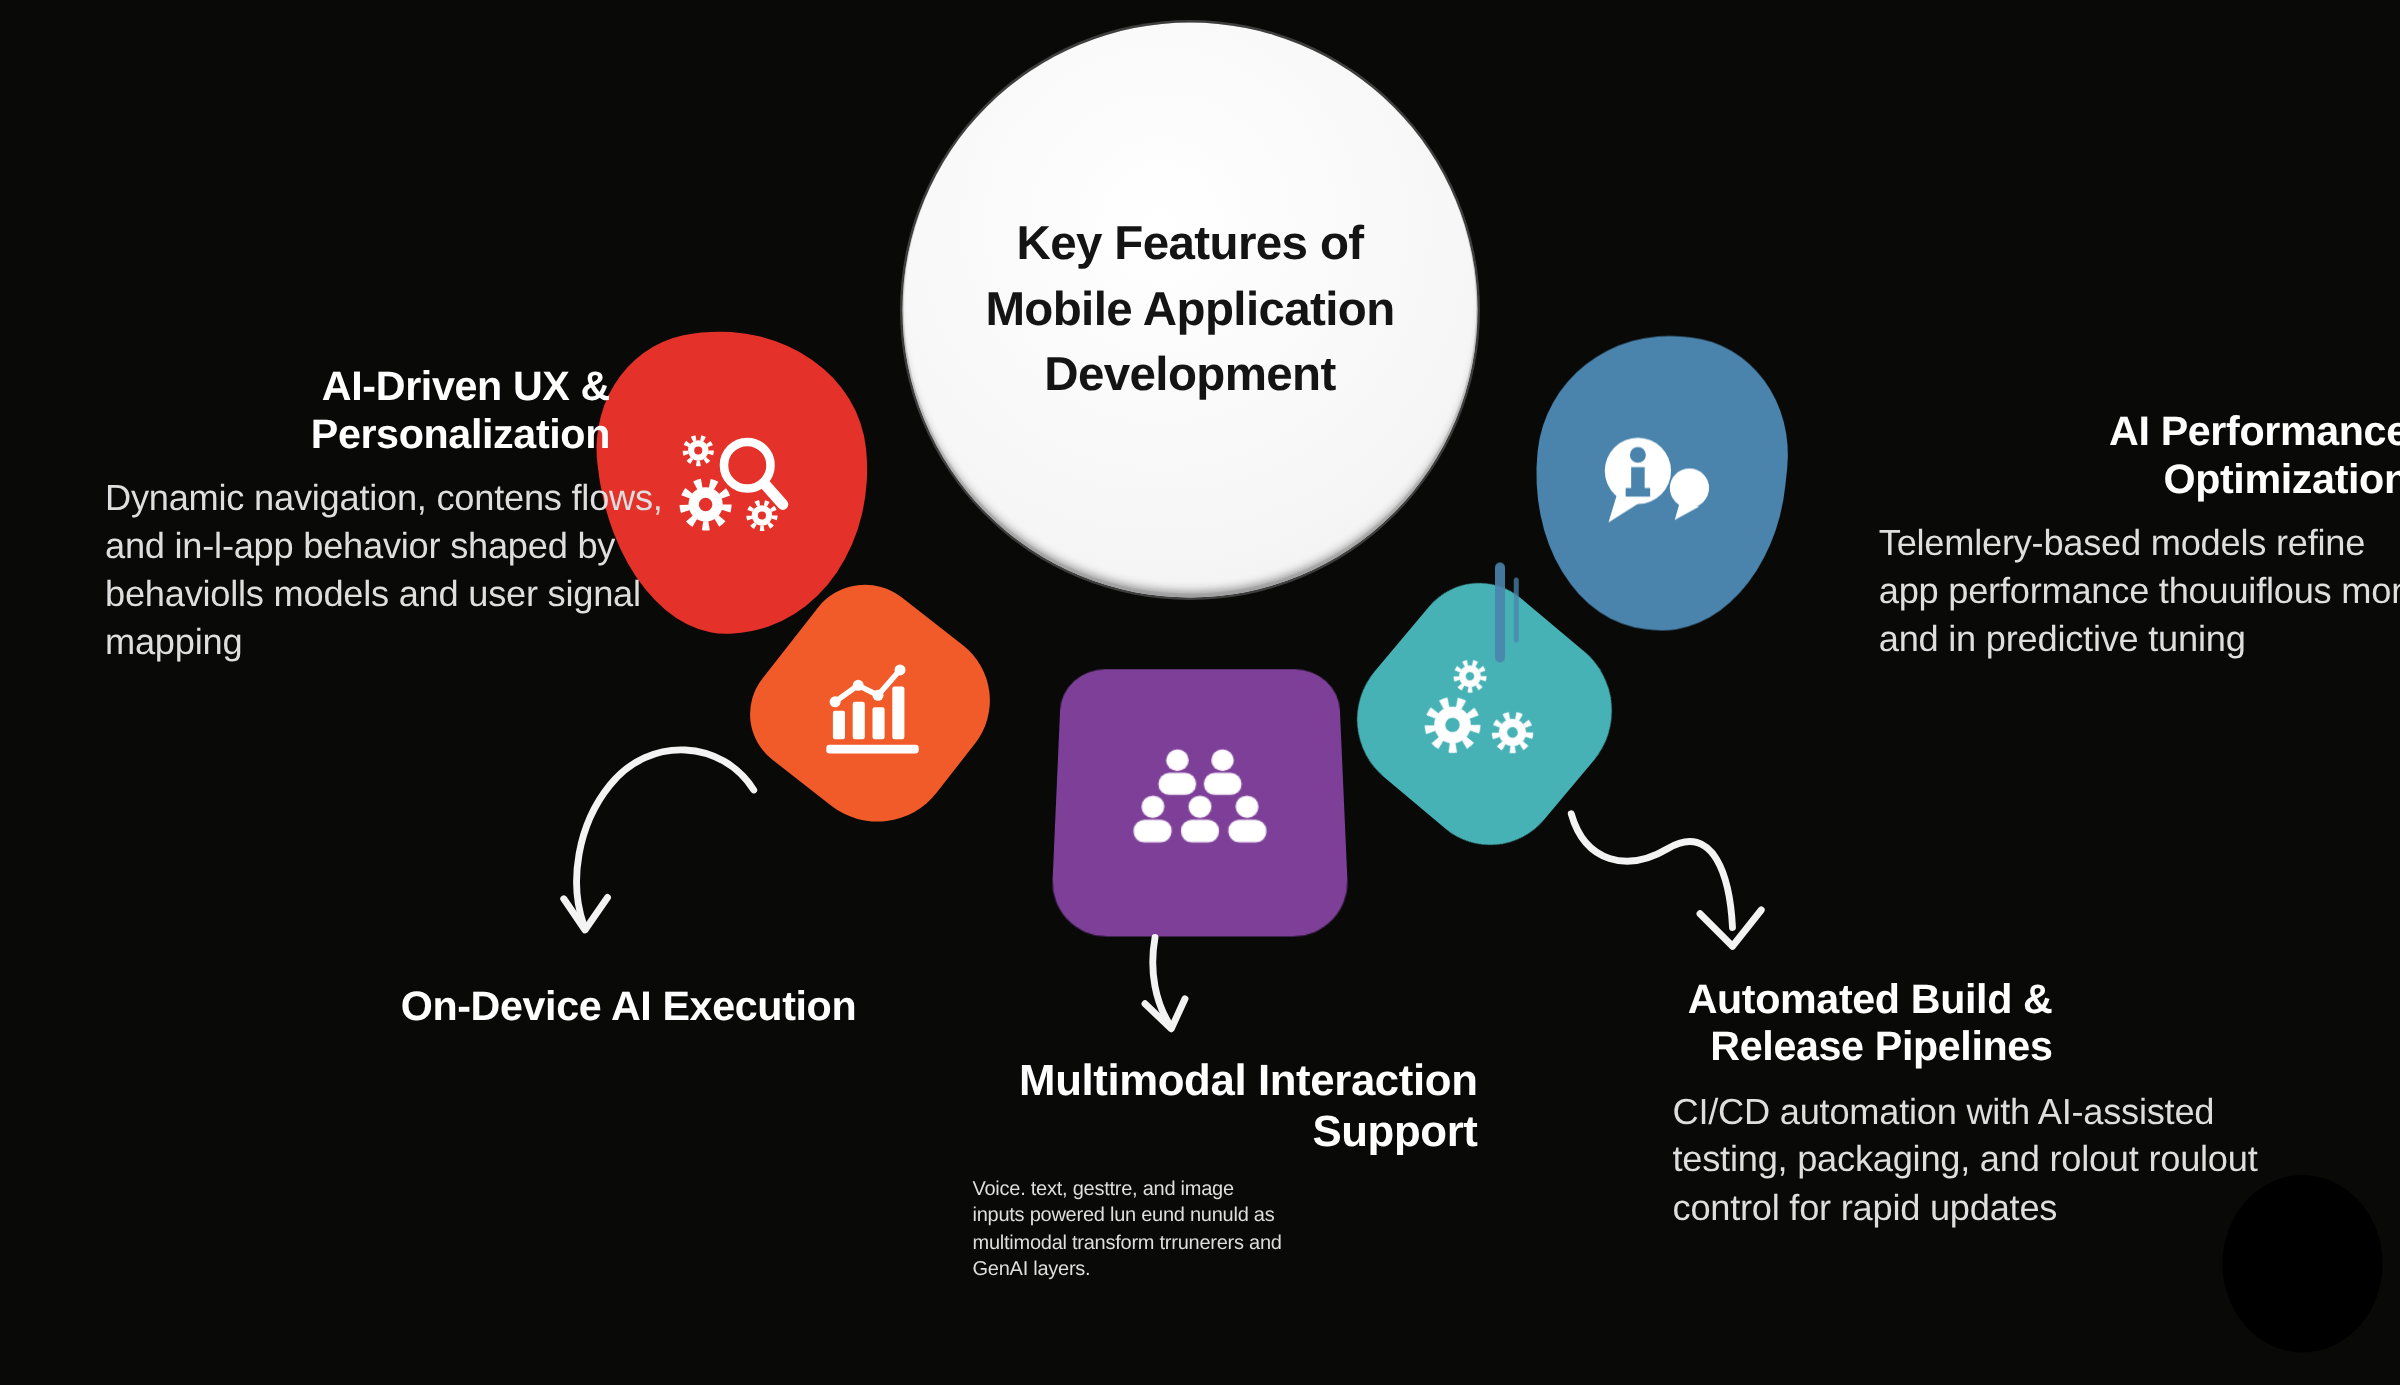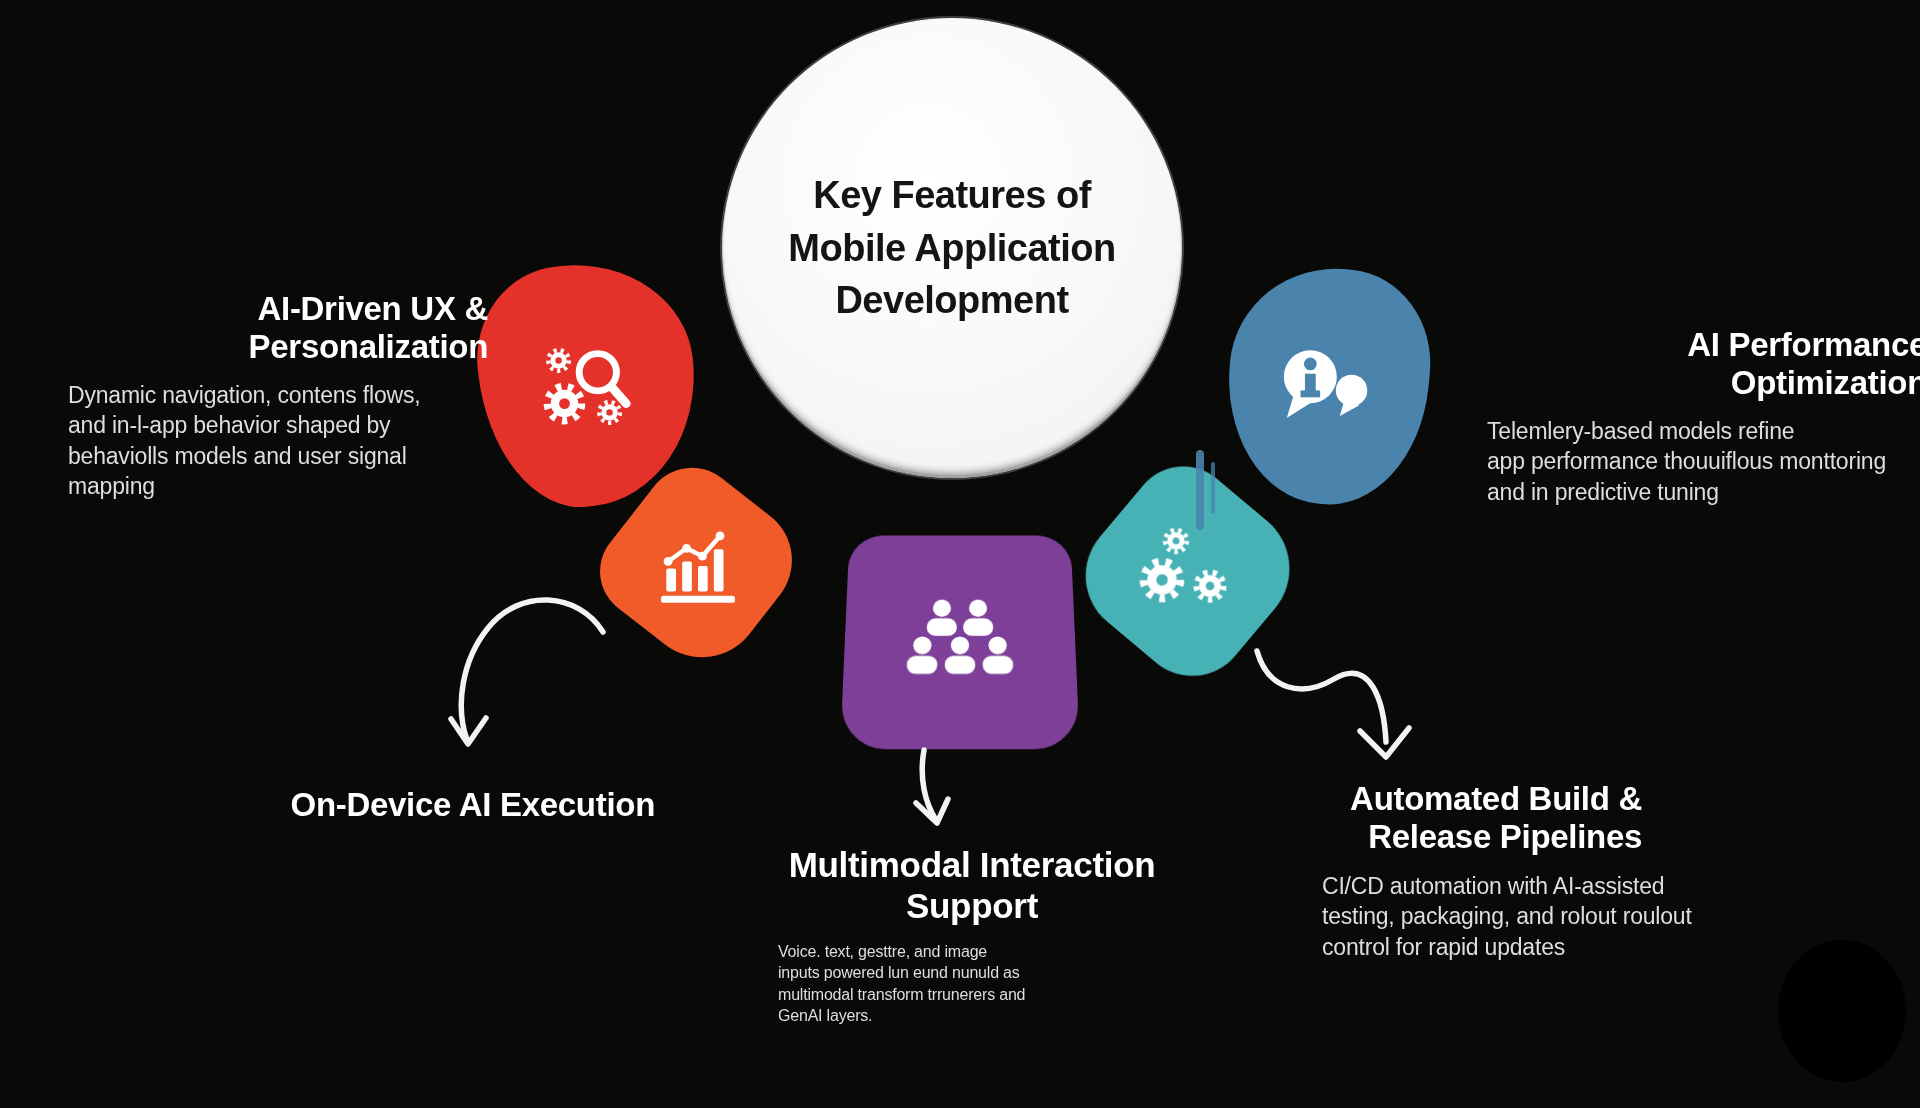--- a/index.html
+++ b/index.html
@@ -70,28 +70,28 @@
          background:#000;border-radius:50%;z-index:1;}
   
   .arrows{position:absolute;left:0;top:0;width:1920px;height:1108px;z-index:4;pointer-events:none;}
   
   .feature{position:absolute;z-index:5;}
   .feature h2{
     margin:0;font-size:33px;font-weight:bold;line-height:1.16;color:#ffffff;
     white-space:pre-line;letter-spacing:-.3px;text-align:right;
   }
   .feature .body{
-    margin-top:13px;font-size:23px;line-height:1.33;color:#dedede;
-    white-space:pre;letter-spacing:-.2px;
+    margin-top:13px;font-size:29px;line-height:1.33;color:#dedede;
+    white-space:pre;letter-spacing:-.2px;margin-left:16px;
   }
   .f-ai-ux{left:68px;top:290px;width:420px;}
   .f-performance{left:1487px;top:326px;width:440px;}
-  .f-on-device{left:235px;top:786px;width:420px;}
+  .f-on-device{left:265px;top:786px;width:420px;}
   .f-multimodal{left:762px;top:845px;width:420px;}
-  .f-multimodal h2{text-align:center;font-size:35px;}
+  .f-multimodal h2{text-align:right;font-size:35px;}
   .f-multimodal .body{margin-left:16px;margin-top:15px;font-size:16px;}
   .f-build{left:1322px;top:780px;width:430px;}
   .f-build h2{width:320px;}
   .f-build .body{margin-top:14px;}
 </style>
 </head>
 <body>
 
 <div id="canvas">
 

